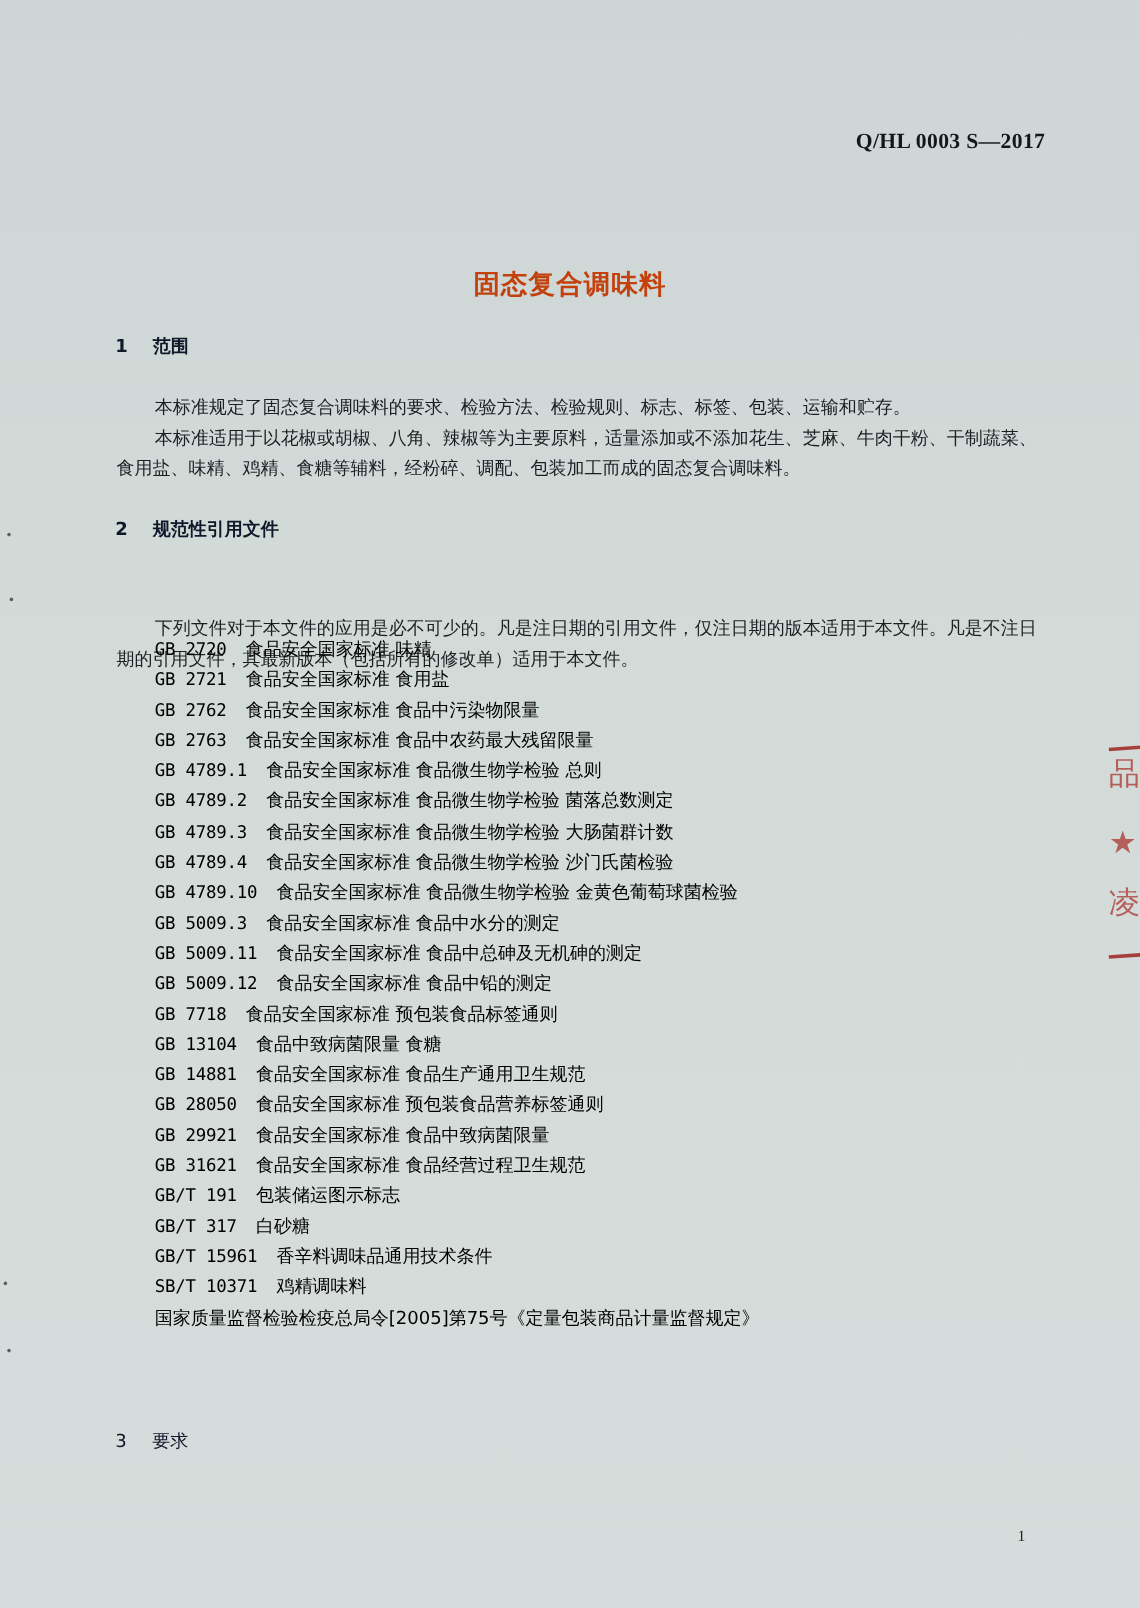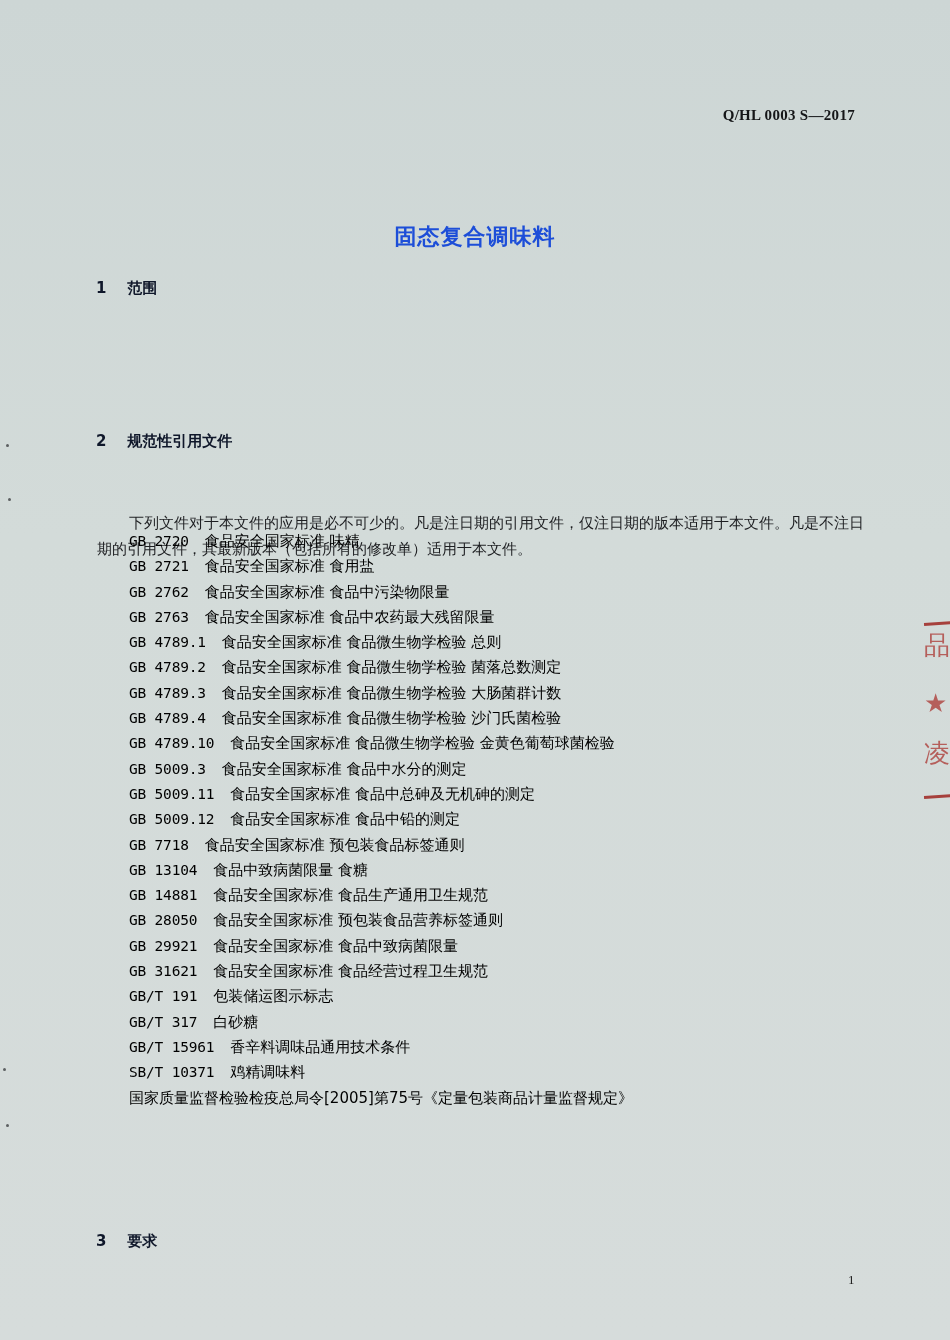--- a/index.html
+++ b/index.html
@@ -16,39 +16,39 @@
       position: relative;
       overflow: hidden;
     }
     .page {
       position: absolute;
       inset: 0;
     }
     .doc-code {
       position: absolute;
       top: 107px;
-      right: 95px;
+      right: 79px;
       font-family: "Liberation Serif", "DejaVu Serif", serif;
-      font-size: 15px;
+      font-size: 18px;
       letter-spacing: 0.3px;
       color: #151618;
     }
     .doc-code b {
       font-weight: bold;
     }
     .doc-title {
       position: absolute;
       top: 222px;
       left: 0;
       width: 950px;
       text-align: center;
       font-size: 22px;
       font-weight: bold;
       letter-spacing: 1px;
-      color: #1d4ed8;
+      color: #c2410c;
     }
     .section-heading {
       position: absolute;
       left: 96px;
       font-size: 15px;
       font-weight: bold;
       color: #0f172a;
     }
     .section-heading .num {
       display: inline-block;
@@ -143,20 +143,24 @@
     <b>Q/HL 0003 S—2017</b>
   </div>
 
   <div class="doc-title">固态复合调味料</div>
 
   <div class="section-heading" style="top:279px;">
     <span class="num">1</span>
     <span>范围</span>
   </div>
 
+  <div class="para" style="top:327px;">
+    <p class="indent">本标准规定了固态复合调味料的要求、检验方法、检验规则、标志、标签、包装、运输和贮存。</p>
+    <p class="indent">本标准适用于以花椒或胡椒、八角、辣椒等为主要原料，适量添加或不添加花生、芝麻、牛肉干粉、干制蔬菜、食用盐、味精、鸡精、食糖等辅料，经粉碎、调配、包装加工而成的固态复合调味料。</p>
+  </div>
 
   <div class="section-heading" style="top:432px;">
     <span class="num">2</span>
     <span>规范性引用文件</span>
   </div>
 
   <div class="para" style="top:480px;margin-top:31px;">
     <p class="indent">下列文件对于本文件的应用是必不可少的。凡是注日期的引用文件，仅注日期的版本适用于本文件。凡是不注日期的引用文件，其最新版本（包括所有的修改单）适用于本文件。</p>
   </div>
 
@@ -179,21 +183,21 @@
     <li><span class="code">GB 28050</span><span class="title">食品安全国家标准 预包装食品营养标签通则</span></li>
     <li><span class="code">GB 29921</span><span class="title">食品安全国家标准 食品中致病菌限量</span></li>
     <li><span class="code">GB 31621</span><span class="title">食品安全国家标准 食品经营过程卫生规范</span></li>
     <li><span class="code">GB/T 191</span><span class="title">包装储运图示标志</span></li>
     <li><span class="code">GB/T 317</span><span class="title">白砂糖</span></li>
     <li><span class="code">GB/T 15961</span><span class="title">香辛料调味品通用技术条件</span></li>
     <li><span class="code">SB/T 10371</span><span class="title">鸡精调味料</span></li>
     <li><span class="title" style="margin-left:0">国家质量监督检验检疫总局令[2005]第75号《定量包装商品计量监督规定》</span></li>
   </ul>
 
-  <div class="section-heading" style="top:1232px; font-weight:bold;">
+  <div class="section-heading" style="top:1192px; font-weight:normal;">
     <span class="num">3</span>
     <span>要求</span>
   </div>
 
   <div class="stamp">
     <div class="bar" style="top:12px;"></div>
     <div class="ch" style="top:22px;">品</div>
     <div class="ch" style="top:80px;">★</div>
     <div class="ch" style="top:130px;">凌</div>
     <div class="bar" style="top:185px;"></div>

